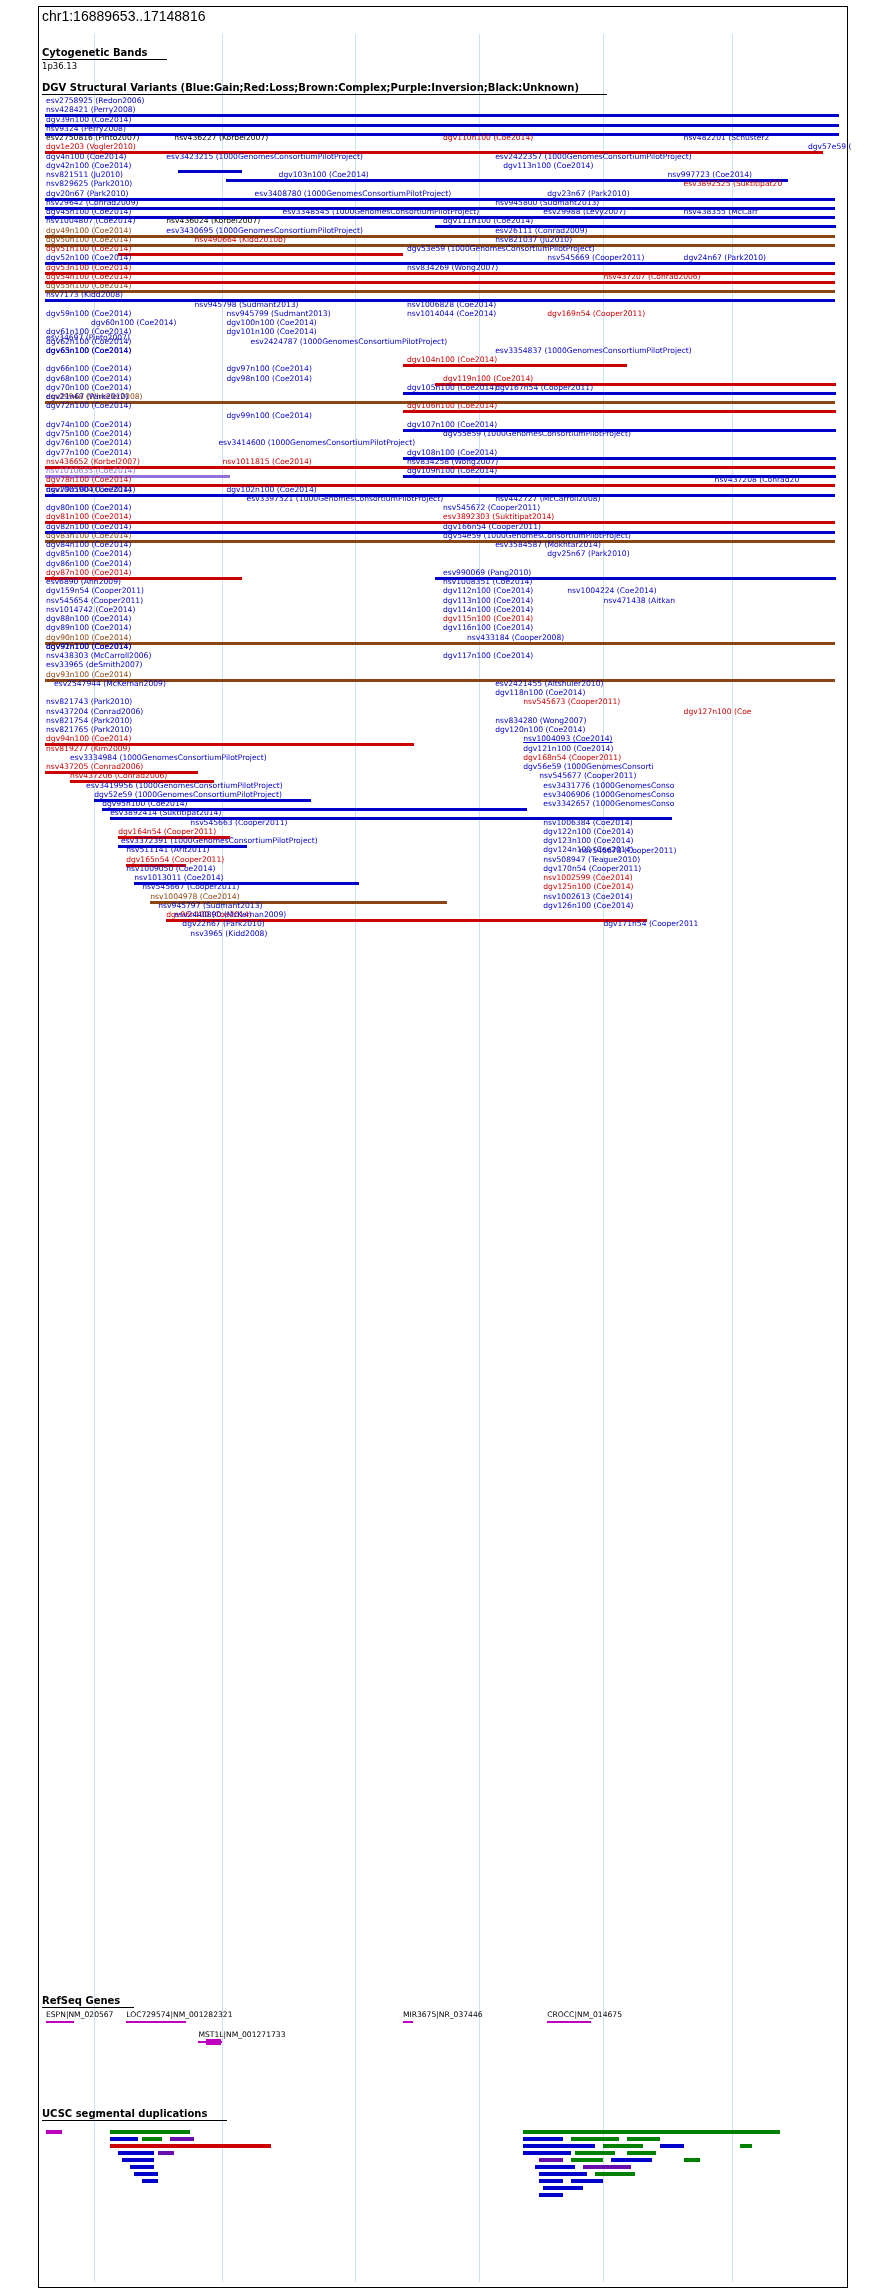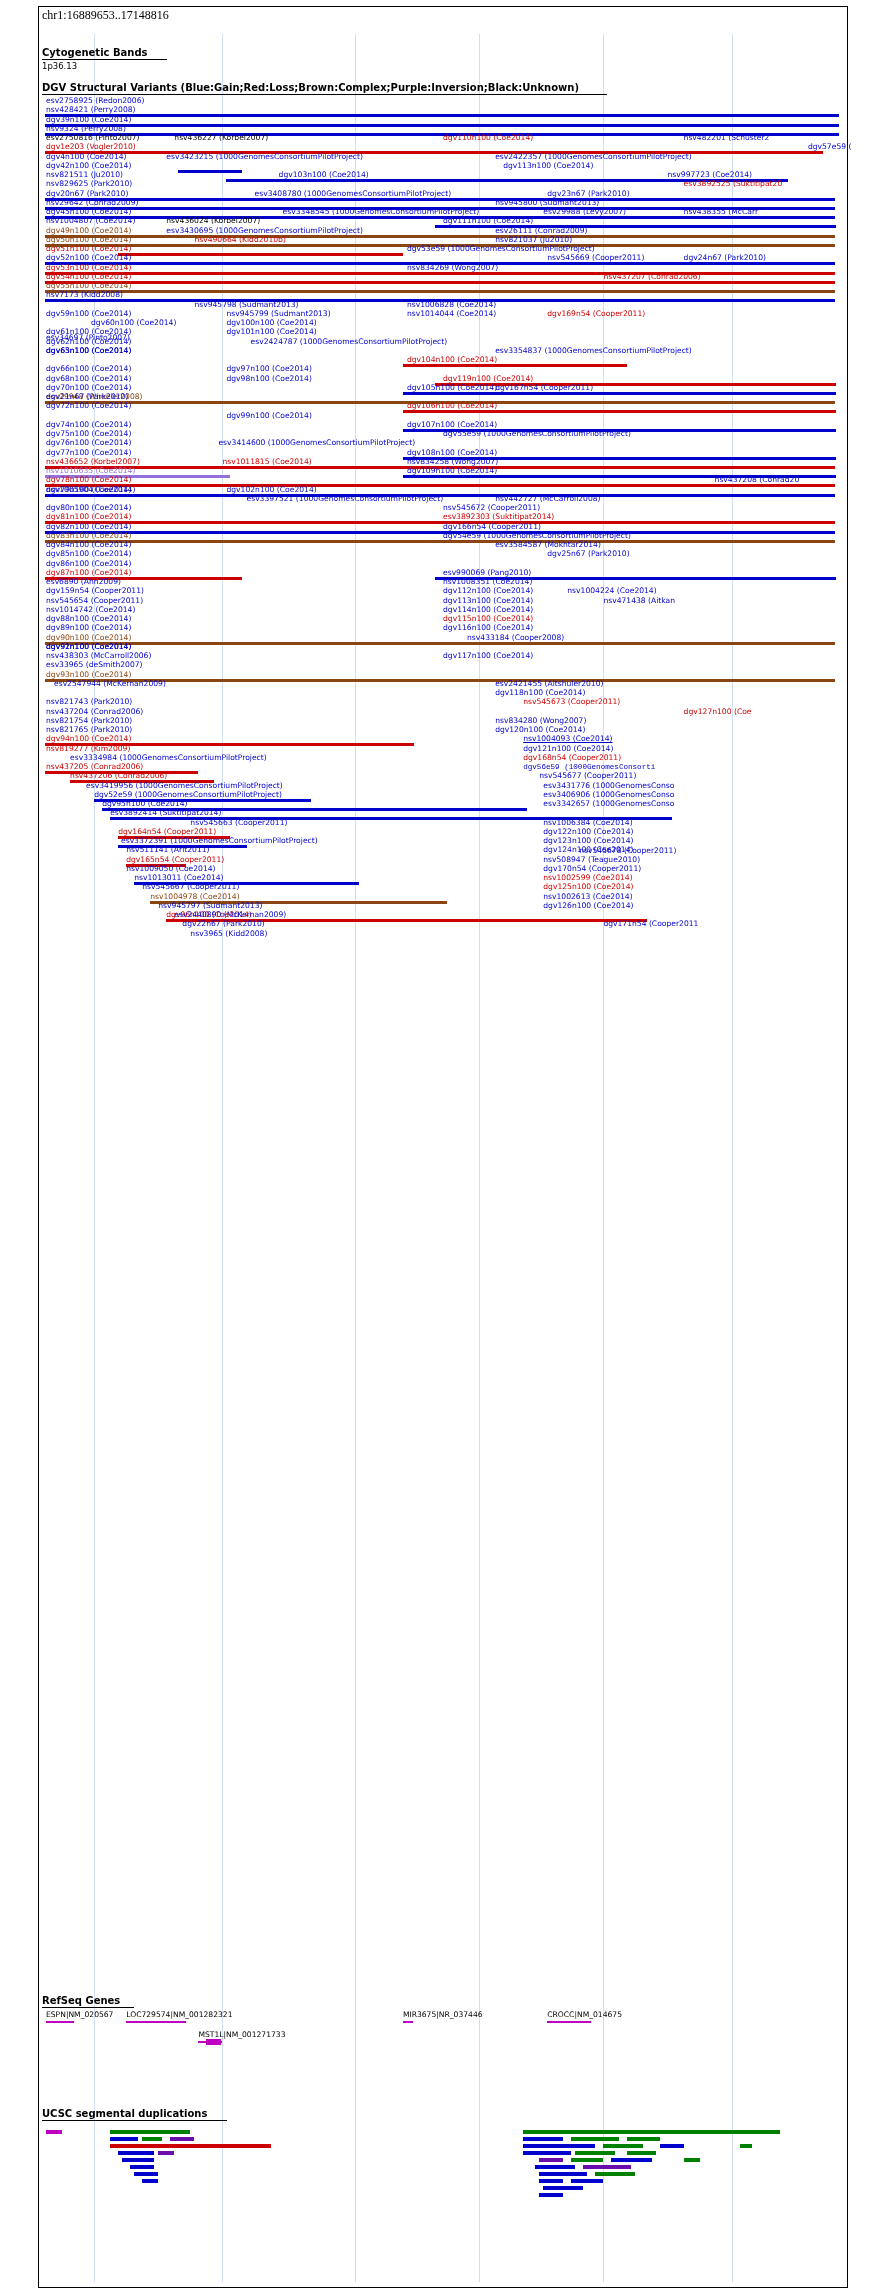--- a/index.html
+++ b/index.html
@@ -1,21 +1,21 @@
 <!DOCTYPE html>
 <html><head>
 <meta charset="utf-8">
 <style>
   html,body{margin:0;padding:0;background:#ffffff;}
   body{width:890px;height:2294px;font-family:"DejaVu Sans",sans-serif;color:#000;}
   #browser{position:relative;width:890px;height:2294px;overflow:hidden;}
 
   .frame{position:absolute;left:38px;top:6px;width:810px;height:2282px;border:1px solid #000;box-sizing:border-box;background:#fff;}
 
-  .pos-label{position:absolute;left:42px;top:8px;font-size:12px;font-family:Liberation Serif, serif;}
+  .pos-label{position:absolute;left:42px;top:8px;font-size:14px;font-family:Liberation Sans, sans-serif;}
 
   .ruler{position:absolute;left:42px;top:20px;width:802px;height:14px;}
   .ruler .axis{position:absolute;left:0;top:8px;width:800px;height:1px;background:#000;}
   .ruler .arrowL{position:absolute;left:0;top:5px;width:0;height:0;border-top:3px solid transparent;border-bottom:3px solid transparent;border-right:5px solid #000;}
   .ruler .arrowR{position:absolute;right:0;top:5px;width:0;height:0;border-top:3px solid transparent;border-bottom:3px solid transparent;border-left:5px solid #000;}
   .tick{position:absolute;top:3px;width:1px;height:6px;background:#000;}
   .tlabel{position:absolute;top:0px;font-size:9px;font-family:"DejaVu Sans Mono",monospace;transform:translateX(-50%);}
 
   .vgrid{position:absolute;top:34px;width:1px;height:2248px;background:#cfe0f5;}
 
@@ -243,21 +243,21 @@
       <div class="item" style="left: 46.01px; top: 716.75px; color: rgb(0, 0, 204);">nsv821754 (Park2010)</div>
       <div class="item" style="left: 495.13px; top: 726px; color: rgb(0, 0, 204);">dgv120n100 (Coe2014)</div>
       <div class="item" style="left: 46.01px; top: 726px; color: rgb(0, 0, 204);">nsv821765 (Park2010)</div>
       <div class="item" style="left: 523.2px; top: 735.25px; color: rgb(0, 0, 204); text-decoration: underline;">nsv1004093 (Coe2014)</div>
       <div class="item" style="left: 46.01px; top: 735.25px; color: rgb(204, 0, 0);">dgv94n100 (Coe2014)</div>
       <div class="bar" style="left: 45.208px; width: 368.92px; top: 743.45px; background: rgb(204, 0, 0);"></div>
       <div class="item" style="left: 523.2px; top: 744.5px; color: rgb(0, 0, 204);">dgv121n100 (Coe2014)</div>
       <div class="item" style="left: 46.01px; top: 744.5px; color: rgb(204, 0, 0);">nsv819277 (Kim2009)</div>
       <div class="item" style="left: 523.2px; top: 753.75px; color: rgb(204, 0, 0);">dgv168n54 (Cooper2011)</div>
       <div class="item" style="left: 70.07px; top: 753.75px; color: rgb(0, 0, 204);">esv3334984 (1000GenomesConsortiumPilotProject)</div>
-      <div class="item" style="left: 523.2px; top: 763px; color: rgb(0, 0, 204); font-family: Liberation Mono, monospace;">dgv56e59 (1000GenomesConsorti</div>
+      <div class="item" style="left: 523.2px; top: 763px; color: rgb(0, 0, 204);">dgv56e59 (1000GenomesConsorti</div>
       <div class="item" style="left: 46.01px; top: 763px; color: rgb(204, 0, 0);">nsv437205 (Conrad2006)</div>
       <div class="bar" style="left: 45.208px; width: 152.38px; top: 771.2px; background: rgb(204, 0, 0);"></div>
       <div class="item" style="left: 539.24px; top: 772.25px; color: rgb(0, 0, 204);">nsv545677 (Cooper2011)</div>
       <div class="item" style="left: 70.07px; top: 772.25px; color: rgb(204, 0, 0);">nsv437206 (Conrad2006)</div>
       <div class="bar" style="left: 70.07px; width: 144.36px; top: 780.45px; background: rgb(204, 0, 0);"></div>
       <div class="item" style="left: 543.25px; top: 781.5px; color: rgb(0, 0, 204);">esv3431776 (1000GenomesConso</div>
       <div class="item" style="left: 86.11px; top: 781.5px; color: rgb(0, 0, 204);">esv3419956 (1000GenomesConsortiumPilotProject)</div>
       <div class="item" style="left: 543.25px; top: 790.75px; color: rgb(0, 0, 204);">esv3406906 (1000GenomesConso</div>
       <div class="item" style="left: 94.13px; top: 790.75px; color: rgb(0, 0, 204);">dgv52e59 (1000GenomesConsortiumPilotProject)</div>
       <div class="bar" style="left: 94.13px; width: 216.54px; top: 798.95px; background: rgb(0, 0, 204);"></div>

